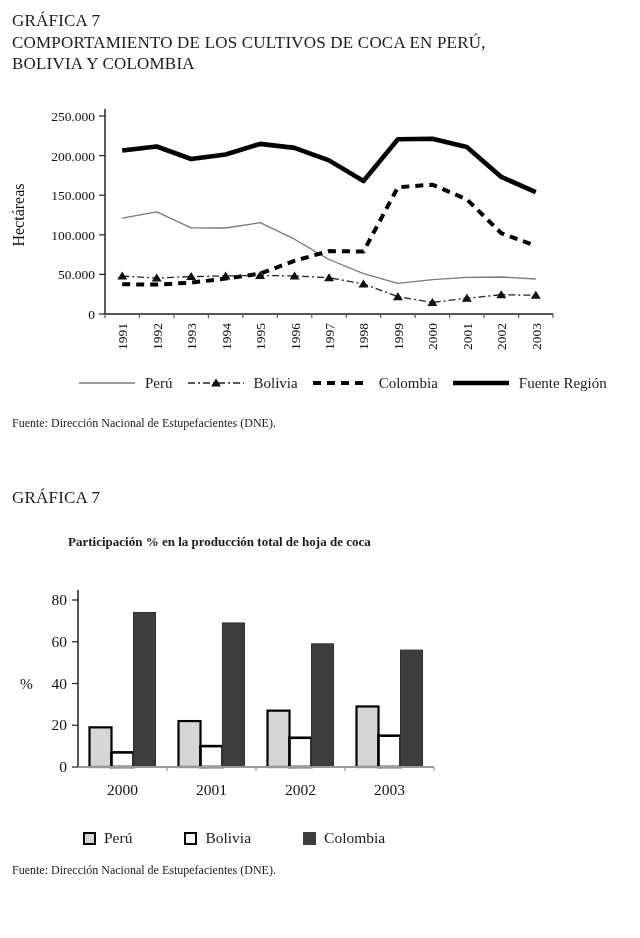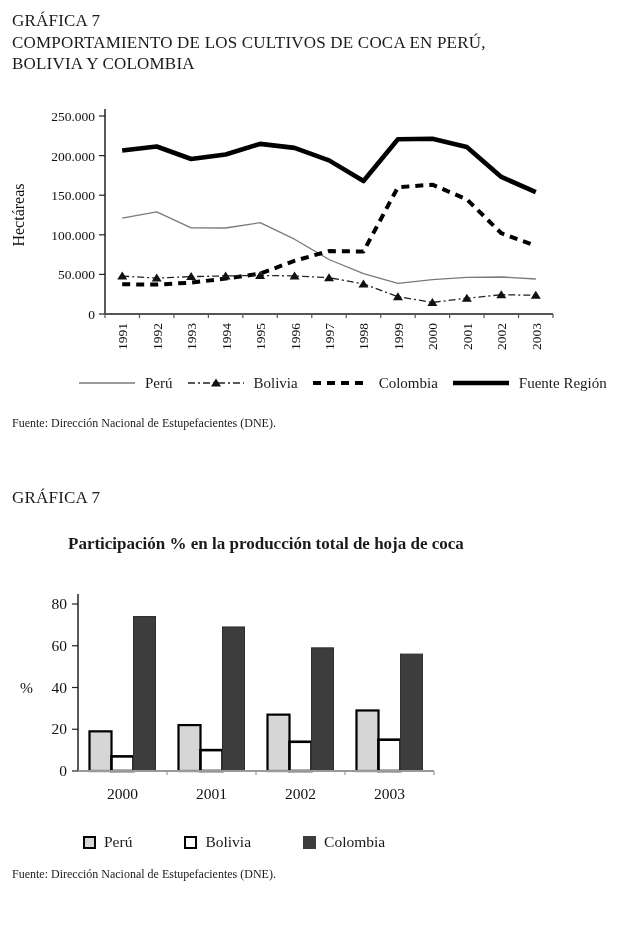--- a/index.html
+++ b/index.html
@@ -11,21 +11,21 @@
   .page { padding:10px 12px 0 12px; }
   .heading { font-size:17px; line-height:21.5px; letter-spacing:0.2px; }
   .heading.h2 { margin-top:56px; }
   .chart1 { display:block; margin-top:28px; }
   .legend1 {
     display:flex; align-items:center; margin:16px 0 0 66px;
     font-size:15px; gap:14px;
   }
   .legend1 .item { display:flex; align-items:center; gap:9px; }
   .fuente { font-size:12px; margin:24px 0 0 0; }
-  .chart2-title { font-weight:bold; font-size:17px; margin:26px 0 0 56px; }
+  .chart2-title { font-weight:bold; font-size:13px; margin:26px 0 0 56px; }
   .chart2 { display:block; margin-top:5px; }
   .legend2 {
     display:flex; align-items:center; margin:24px 0 0 71px;
     font-size:15.5px; gap:52px;
   }
   .legend2 .item { display:flex; align-items:center; gap:8px; }
   .legend2 .swatch { width:13px; height:13px; box-sizing:border-box; display:inline-block; }
   .fuente.last { margin-top:16px; }
   
   .tick1 { font:13.5px "Liberation Serif", serif; fill:#111; }

